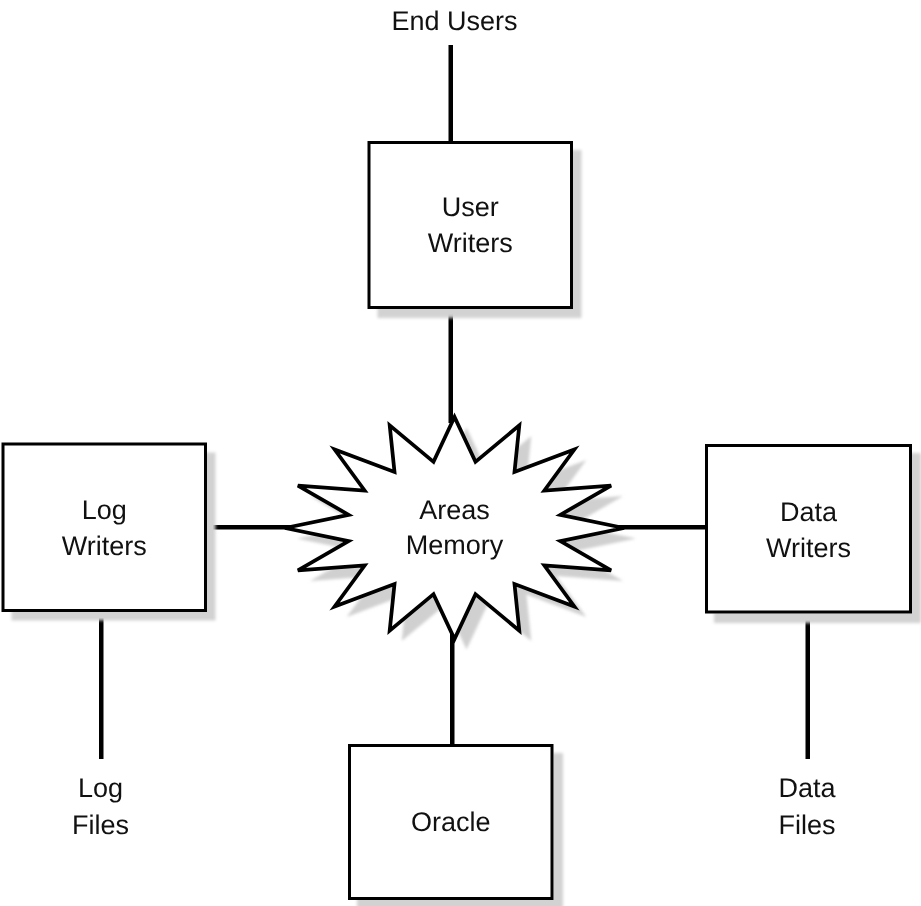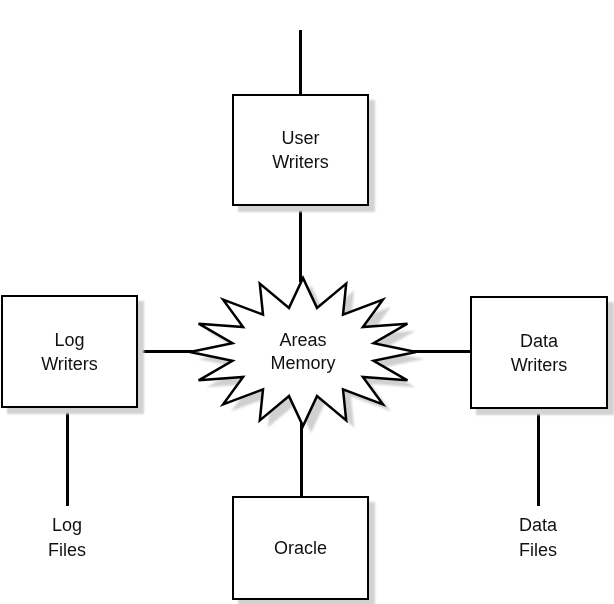--- a/index.html
+++ b/index.html
@@ -70,20 +70,23 @@
     line-height: 23px;
     z-index: 4;
   }
   #memory-label span { display: block; }
 </style>
 </head>
 <body>
 
 <div id="stage">
 
+  <div class="plain-label" style="left:228px; top:2px; width:150px;">
+    <span>End Users</span>
+  </div>
 
   <div class="connector-v" style="left:299px; top:30px; height:65px;"></div>
 
   <div class="connector-v" style="left:299px; top:204px; height:78px;"></div>
 
   <div class="connector-h" style="left:136px; top:350px; width:62px;"></div>
 
   <div class="connector-h" style="left:412px; top:350px; width:60px;"></div>
 
   <div class="connector-v" style="left:300px; top:422px; height:75px;"></div>
@@ -100,21 +103,21 @@
     </defs>
     <polygon id="star-shadow" fill="#d0d0d0" filter="url(#soft)" points="139.0,27.0 125.0,56.9 95.8,32.6 99.0,63.6 59.1,48.7 79.1,76.0 34.6,72.7 68.4,92.2 26.0,101.0 68.4,109.8 34.6,129.3 79.1,126.0 59.1,153.3 99.0,138.4 95.8,169.4 125.0,145.1 139.0,175.0 153.0,145.1 182.2,169.4 179.0,138.4 218.9,153.3 198.9,126.0 243.4,129.3 209.6,109.8 252.0,101.0 209.6,92.2 243.4,72.7 198.9,76.0 218.9,48.7 179.0,63.6 182.2,32.6 153.0,56.9"></polygon>
     <polygon id="star-main" fill="#ffffff" stroke="#000000" stroke-width="2.5" points="131.0,20.0 117.0,49.9 87.8,25.6 91.0,56.6 51.1,41.7 71.1,69.0 26.6,65.7 60.4,85.2 18.0,94.0 60.4,102.8 26.6,122.3 71.1,119.0 51.1,146.3 91.0,131.4 87.8,162.4 117.0,138.1 131.0,168.0 145.0,138.1 174.2,162.4 171.0,131.4 210.9,146.3 190.9,119.0 235.4,122.3 201.6,102.8 244.0,94.0 201.6,85.2 235.4,65.7 190.9,69.0 210.9,41.7 171.0,56.6 174.2,25.6 145.0,49.9"></polygon>
   </svg>
 
   <div id="memory-label">
     <span>Areas</span>
     <span>Memory</span>
   </div>
 
-  <div class="node-box" style="left:232px; top:94px; width:137px; height:112px;">
+  <div class="node-box" style="left:245px; top:94px; width:137px; height:112px;">
     <span>User</span>
     <span>Writers</span>
   </div>
 
   <div class="node-box" style="left:1px; top:295px; width:137px; height:113px;">
     <span>Log</span>
     <span>Writers</span>
   </div>
 
   <div class="node-box" style="left:470px; top:296px; width:138px; height:113px;">

